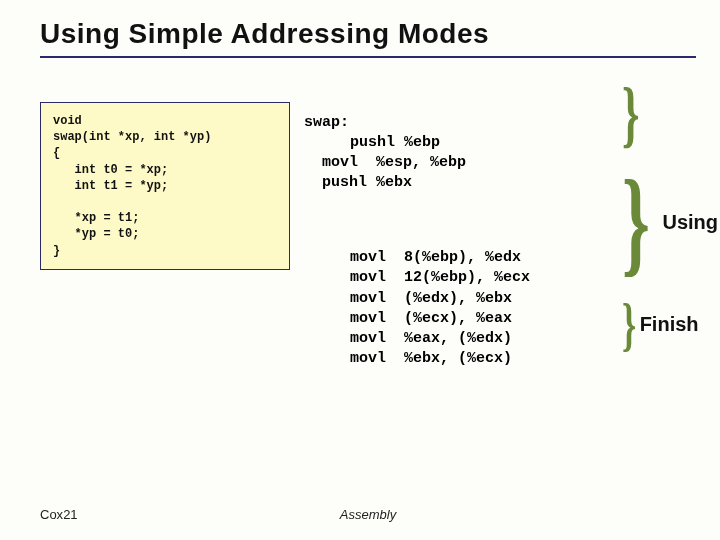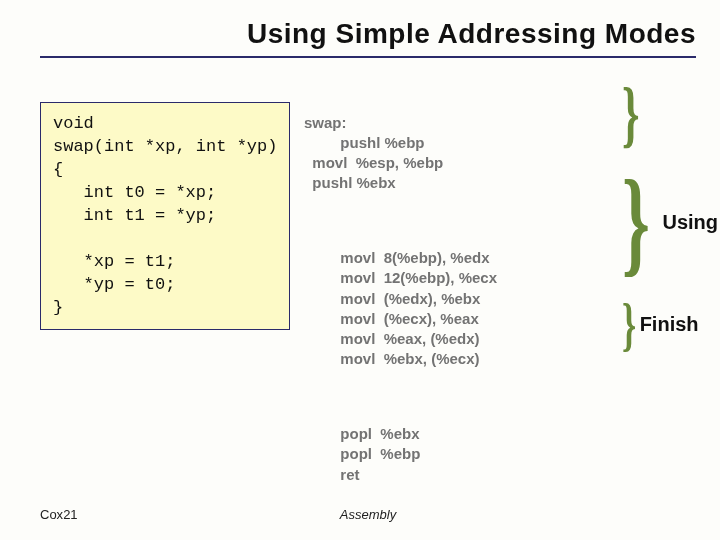--- a/index.html
+++ b/index.html
@@ -18,51 +18,50 @@
     width: 100%;
     height: 100%;
     position: relative;
   }
   .title {
     font-size: 28px;
     font-weight: bold;
     color: #111;
     margin: 0 0 6px 0;
     letter-spacing: 0.5px;
-    text-align: right;
   }
   .rule {
     border: none;
     border-top: 2px solid #2a2a6a;
     margin: 0 0 14px 0;
   }
   .content {
     display: flex;
     gap: 14px;
     align-items: flex-start;
   }
   .codebox {
     background: #fdfac7;
     border: 1.5px solid #2a2a6a;
     padding: 10px 12px;
     font-family: "Courier New", monospace;
-    font-size: 17px;
-    font-weight: normal;
+    font-size: 12px;
+    font-weight: bold;
     color: #111;
     line-height: 1.35;
     white-space: pre;
     width: 250px;
     box-sizing: border-box;
     margin-top: 30px;
   }
   .asm {
-    font-family: Liberation Sans, sans-serif;
+    font-family: Liberation Mono, monospace;
     font-size: 15px;
     font-weight: bold;
-    color: #737373;
+    color: #000000;
     line-height: 1.35;
     white-space: pre;
     flex: 1;
   }
   .asm .block { margin-bottom: 14px; }
   .asm .indent { padding-left: 28px; }
   .labels {
     display: flex;
     flex-direction: column;
     font-family: Verdana, sans-serif;
@@ -125,23 +124,20 @@
       <div class="block"><span>swap:</span>
 <span class="indent">  pushl %ebp
   movl  %esp, %ebp
   pushl %ebx</span></div>
       <div class="block indent">  movl  8(%ebp), %edx
   movl  12(%ebp), %ecx
   movl  (%edx), %ebx
   movl  (%ecx), %eax
   movl  %eax, (%edx)
   movl  %ebx, (%ecx)</div>
-      <div class="block indent">  popl  %ebx
-  popl  %ebp
-  ret</div>
     </div>
 
     <div class="labels">
       <div class="label-row" style="height:84px">
         <span class="brace" style="font-size:74px">}</span>
       </div>
       <div class="label-row" style="height:132px">
         <span class="brace" style="font-size:118px">}</span>
         <span>Using</span>
       </div>

